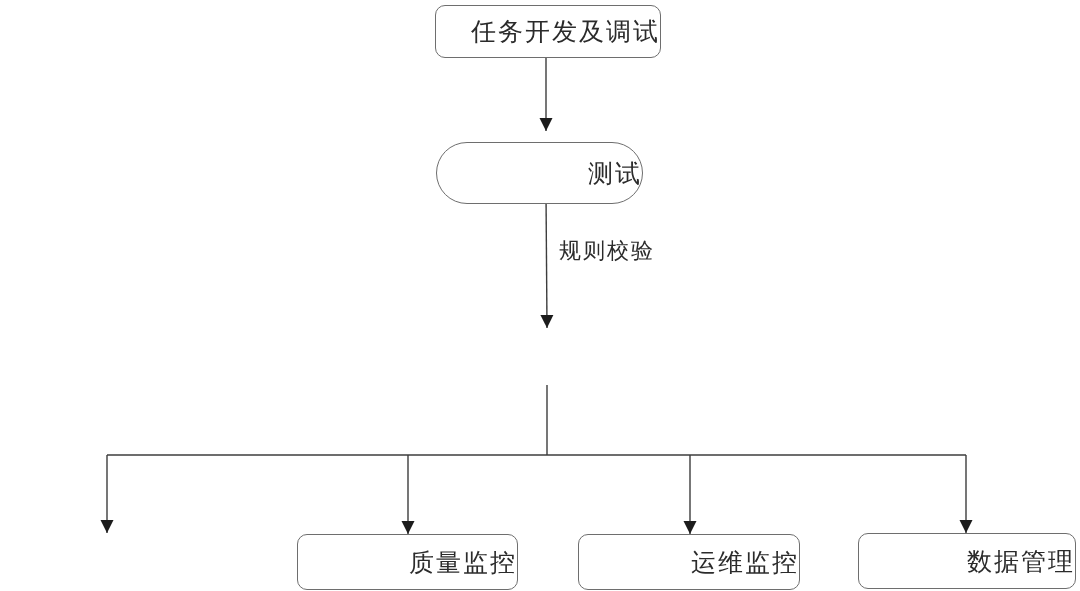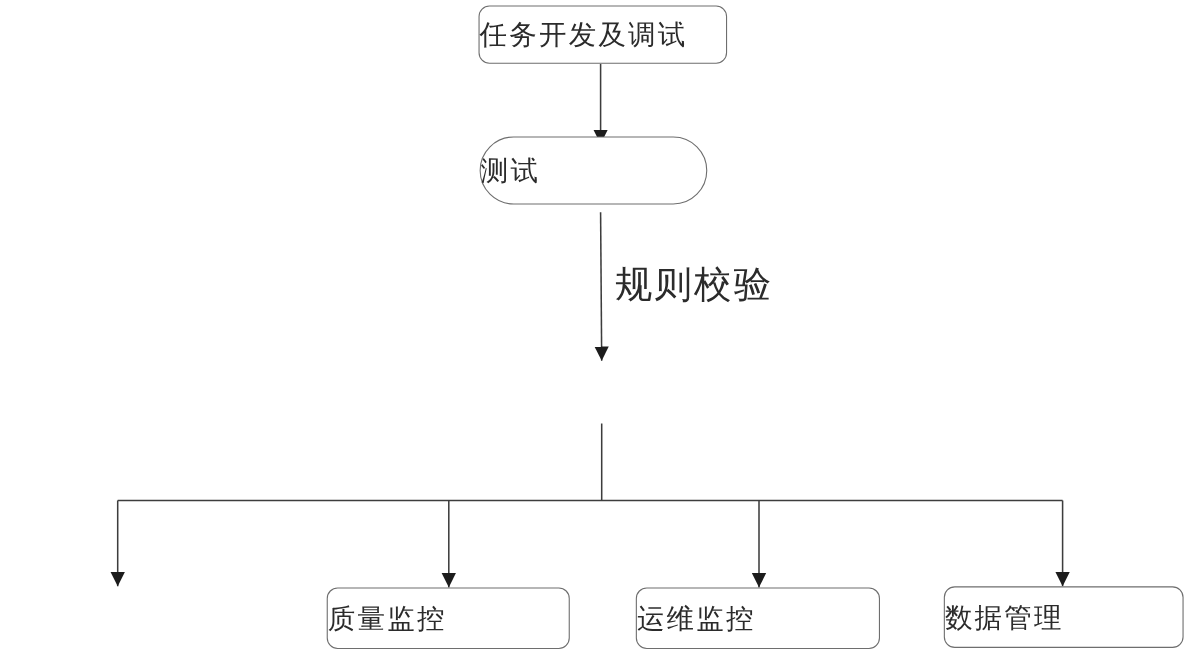--- a/index.html
+++ b/index.html
@@ -29,38 +29,38 @@
     fill: var(--arrowhead, #1c1c1c);
   }
   .node {
     position: absolute;
     box-sizing: border-box;
     border: 1.5px solid var(--node-border, #6e6e6e);
     border-radius: 10px;
     background: var(--node-fill, #ffffff);
     display: flex;
     align-items: center;
-    justify-content: flex-start;
+    justify-content: flex-end;
     color: var(--text, #2b2b2b);
     font-size: 25px;
     letter-spacing: 2px;
     white-space: nowrap;
   }
   .node-dev     { left: 435px; top: 5px;   width: 226px; height: 53px; }
-  .node-test    { left: 436px; top: 124px; width: 207px; height: 62px; border-radius: 31px; }
+  .node-test    { left: 436px; top: 142px; width: 207px; height: 62px; border-radius: 31px; }
   .node-publish { left: 440px; top: 328px; width: 223px; height: 57px; }
   .node-ops     { left: 2px;   top: 533px; width: 221px; height: 56px; }
   .node-quality { left: 297px; top: 534px; width: 221px; height: 56px; }
   .node-monitor { left: 578px; top: 534px; width: 222px; height: 56px; }
   .node-data    { left: 858px; top: 533px; width: 218px; height: 56px; }
   .edge-label {
     position: absolute;
     left: 559px;
     top: 236px;
-    font-size: 34px;
+    font-size: 22px;
     letter-spacing: 2px;
     color: var(--text, #2b2b2b);
     white-space: nowrap;
   }
 </style>
 </head>
 <body>
 
 <div class="canvas">
 

